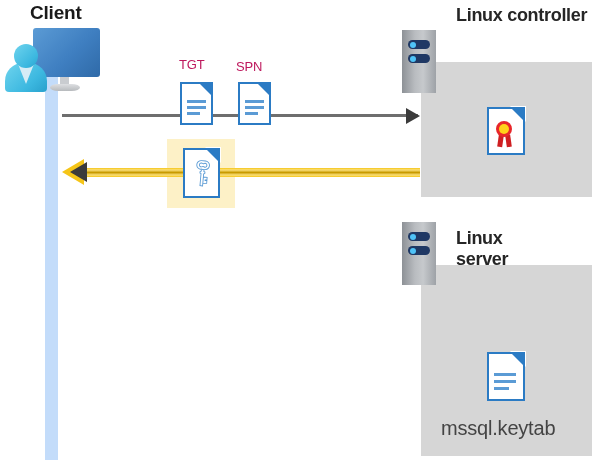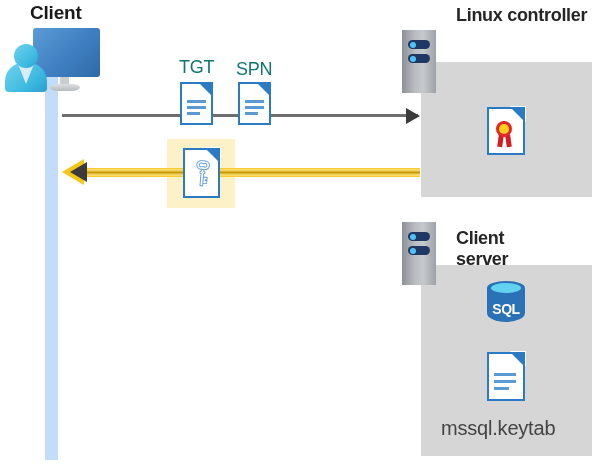--- a/index.html
+++ b/index.html
@@ -35,21 +35,21 @@
     font-size:18px; font-weight:bold; color:#262626;
     letter-spacing:-0.3px;
   }
   .keytab-label{
     position:absolute; left:421px; top:417px; width:170px;
     font-size:20px; color:#444; letter-spacing:-0.2px;padding-left:20px;
   }
 
   
   .doc-label{
-    position:absolute; font-size:18px; color:#0f766e; letter-spacing:-0.2px;
+    position:absolute; font-size:13px; color:#be185d; letter-spacing:-0.2px;
   }
   .lbl-tgt{left:179px; top:57px;}
   .lbl-spn{left:236px; top:59px;}
 
   
   .panel{position:absolute;background:#d6d6d6;}
   .panel-dc{left:421px; top:62px; width:171px; height:135px;}
   .panel-linux{left:421px; top:265px; width:171px; height:191px;}
 
   
@@ -296,28 +296,22 @@
 
   <div class="panel panel-linux"></div>
   <div class="rack rack-linux">
     <div class="pill p1">
         <div class="dot"></div>
       </div>
     <div class="pill p2">
         <div class="dot"></div>
       </div>
   </div>
-  <div class="title-linux">Client server</div>
-
-  <div class="sql">
-    <div class="body"></div>
-    <div class="top"></div>
-    <div class="top-in"></div>
-    <div class="txt">SQL</div>
-  </div>
+  <div class="title-linux">Linux server</div>
+
 
   <div class="docicon doc-keytab">
     <div class="page"></div>
     <div class="fold-white"></div>
     <div class="fold"></div>
     <div class="line" style="top:21px;width:22px;"></div>
     <div class="line" style="top:28px;width:22px;"></div>
     <div class="line" style="top:35px;width:15px;"></div>
   </div>
   <div class="keytab-label">mssql.keytab</div>

